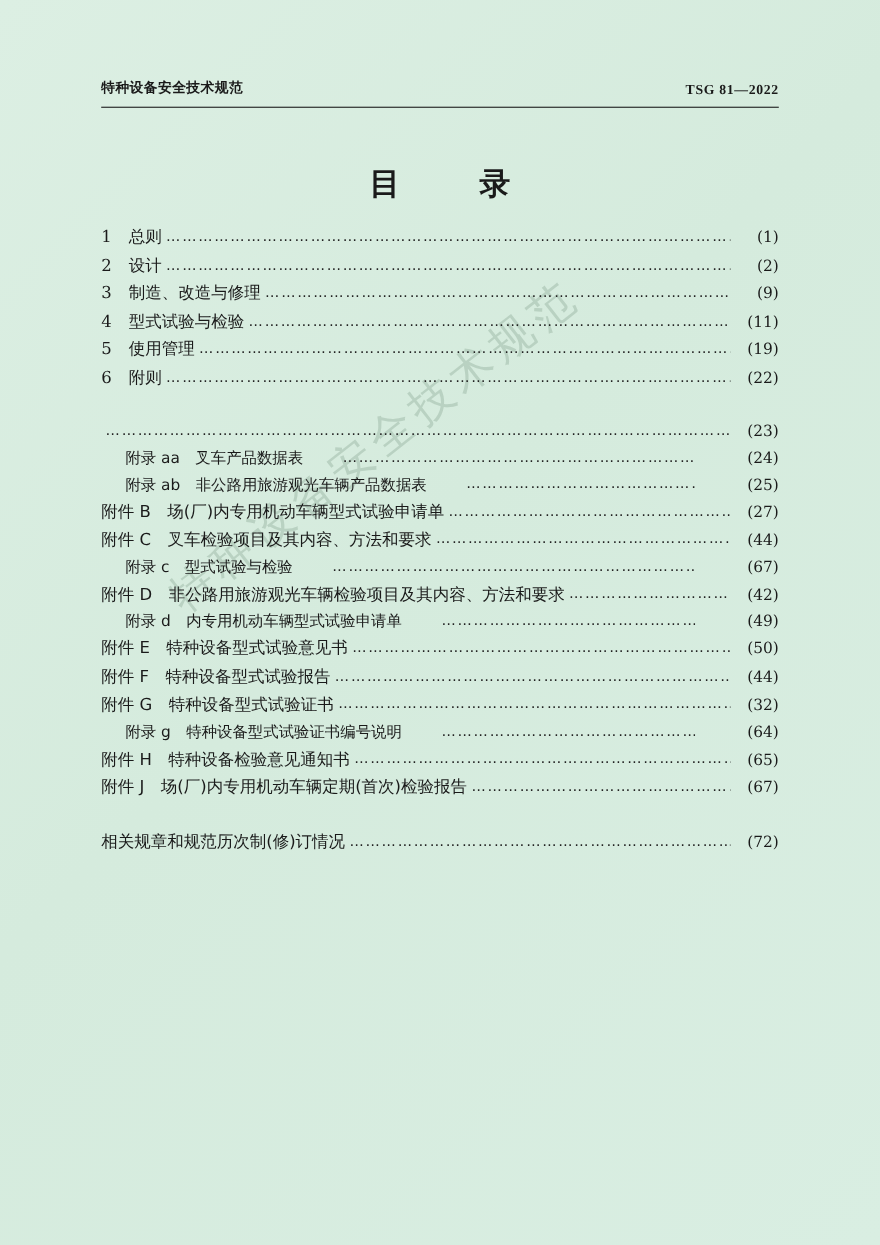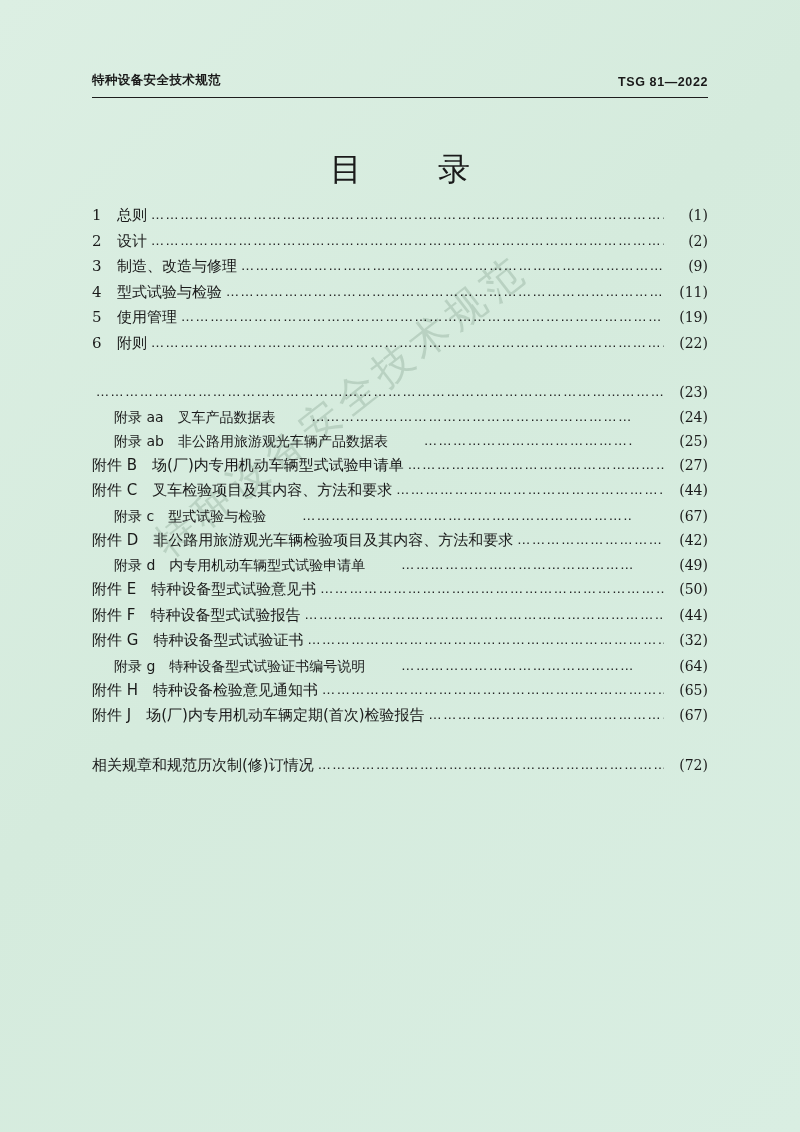--- a/index.html
+++ b/index.html
@@ -27,40 +27,40 @@
     right: 92px;
     top: 72px;
     display: flex;
     justify-content: space-between;
     align-items: flex-end;
     font-size: 12.5px;
     font-weight: bold;
     letter-spacing: 0.4px;
   }
   .header .right {
-    font-family: Liberation Sans, sans-serif;
+    font-family: Liberation Serif, serif;
     font-weight: bold;
     letter-spacing: 0.6px;
   }
   .header-rule {
     position: absolute;
     left: 92px;
     right: 92px;
     top: 97px;
     border-bottom: 1.6px solid #1d1d1d;
   }
   
   .doc-title {
     position: absolute;
     left: 0;
     right: 0;
     top: 148px;
     text-align: center;
-    font-size: 32px;
-    font-weight: normal;
+    font-size: 28px;
+    font-weight: bold;
     letter-spacing: 22px;
     text-indent: 22px;
   }
   
   .watermark {
     position: absolute;
     left: 210px;
     top: 360px;
     width: 420px;
     height: 360px;

